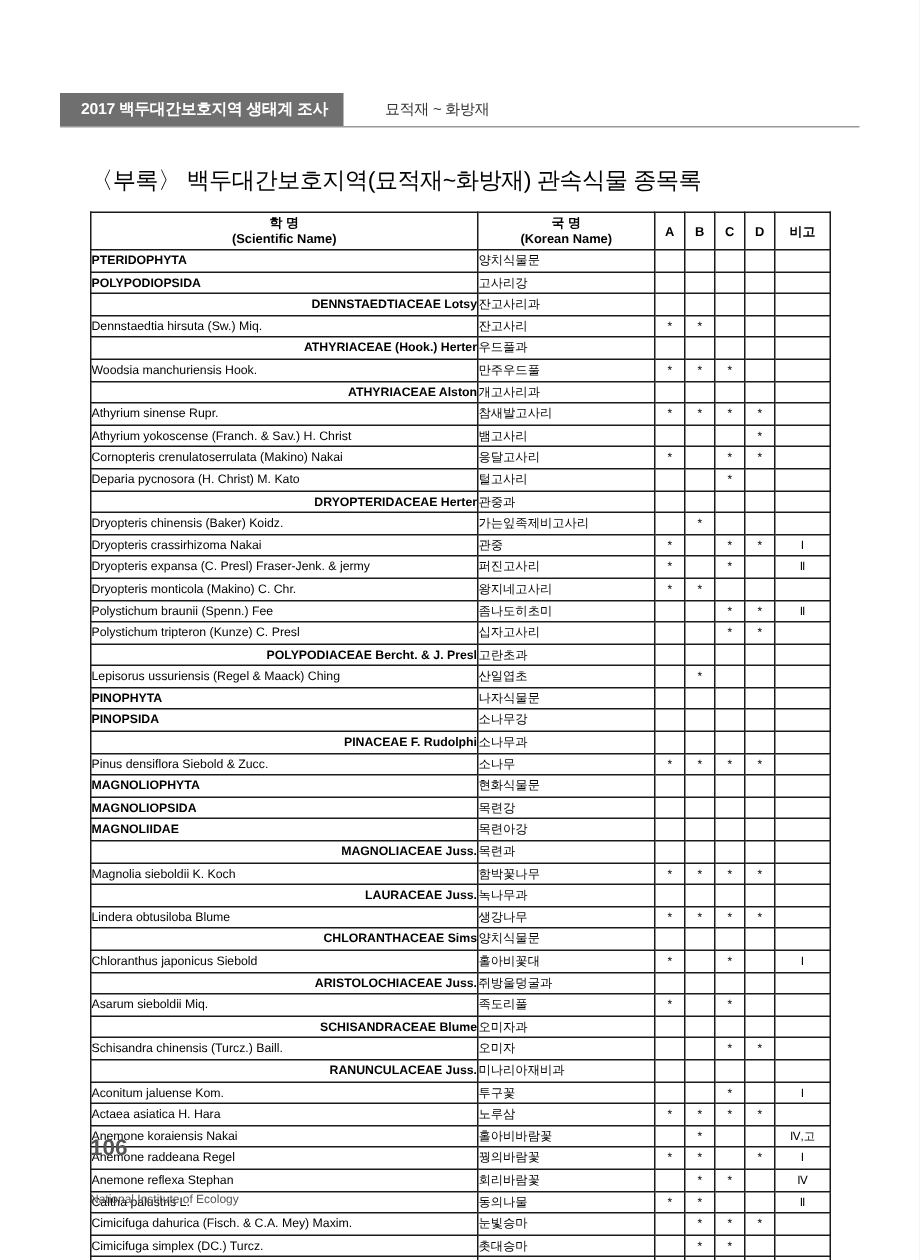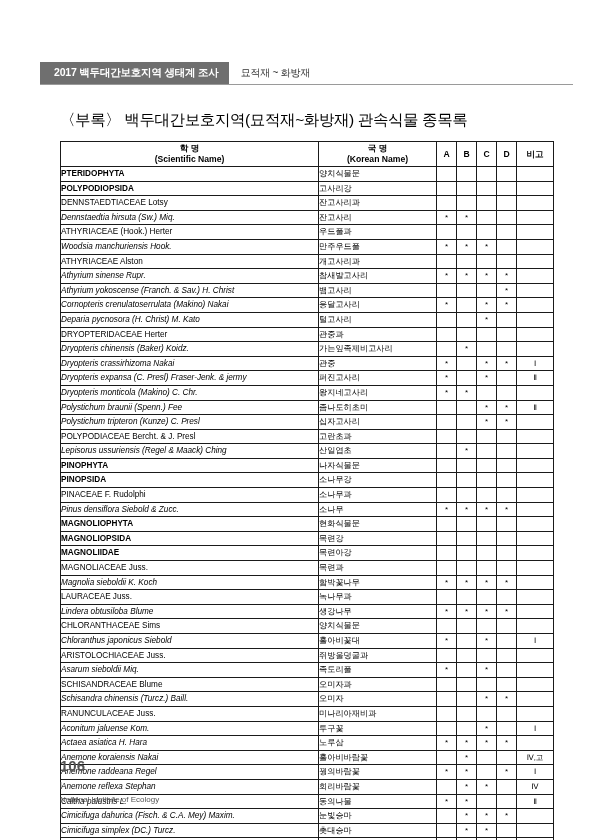--- a/index.html
+++ b/index.html
@@ -36,21 +36,21 @@
     padding: 0 10px 0 14px;
     display: flex;
     align-items: center;
     letter-spacing: -0.2px;
   }
   .header-sub {
     color: #333333;
     font-size: 10px;
     display: flex;
     align-items: center;
-    padding-left: 12px;
+    padding-left: 28px;
     letter-spacing: -0.2px;
     text-align: center;
   }
   .header-rule {
     position: absolute;
     left: 40px;
     right: 40px;
     top: 84px;
     border-bottom: 1px solid #9a9a9a;
   }
@@ -98,22 +98,22 @@
   .col-abcd  { width: 20px; }
   .col-note  { width: 37px; }
 
   td.sci  { padding-left: 4px; white-space: nowrap; overflow: hidden; }
   td.kor  { padding-left: 4px; white-space: nowrap; overflow: hidden; }
   td.mark { text-align: center; font-size: 8px; }
   td.note { text-align: center; font-size: 7.6px; }
 
   
   .lvl0 { font-weight: bold; padding-left: 4px; }
-  .lvl1 { font-weight: normal; padding-left: 14px; }
-  .lvl2 { font-style: italic; padding-left: 26px; }
+  .lvl1 { font-weight: bold; padding-left: 14px; text-align: right; }
+  .lvl2 { padding-left: 26px; }
   .kor0 { padding-left: 4px; }
   .kor1 { padding-left: 4px; }
   .kor2 { padding-left: 4px; }
 
   
   .footer {
     position: absolute;
     left: 60px;
     bottom: 36px;
     display: flex;

